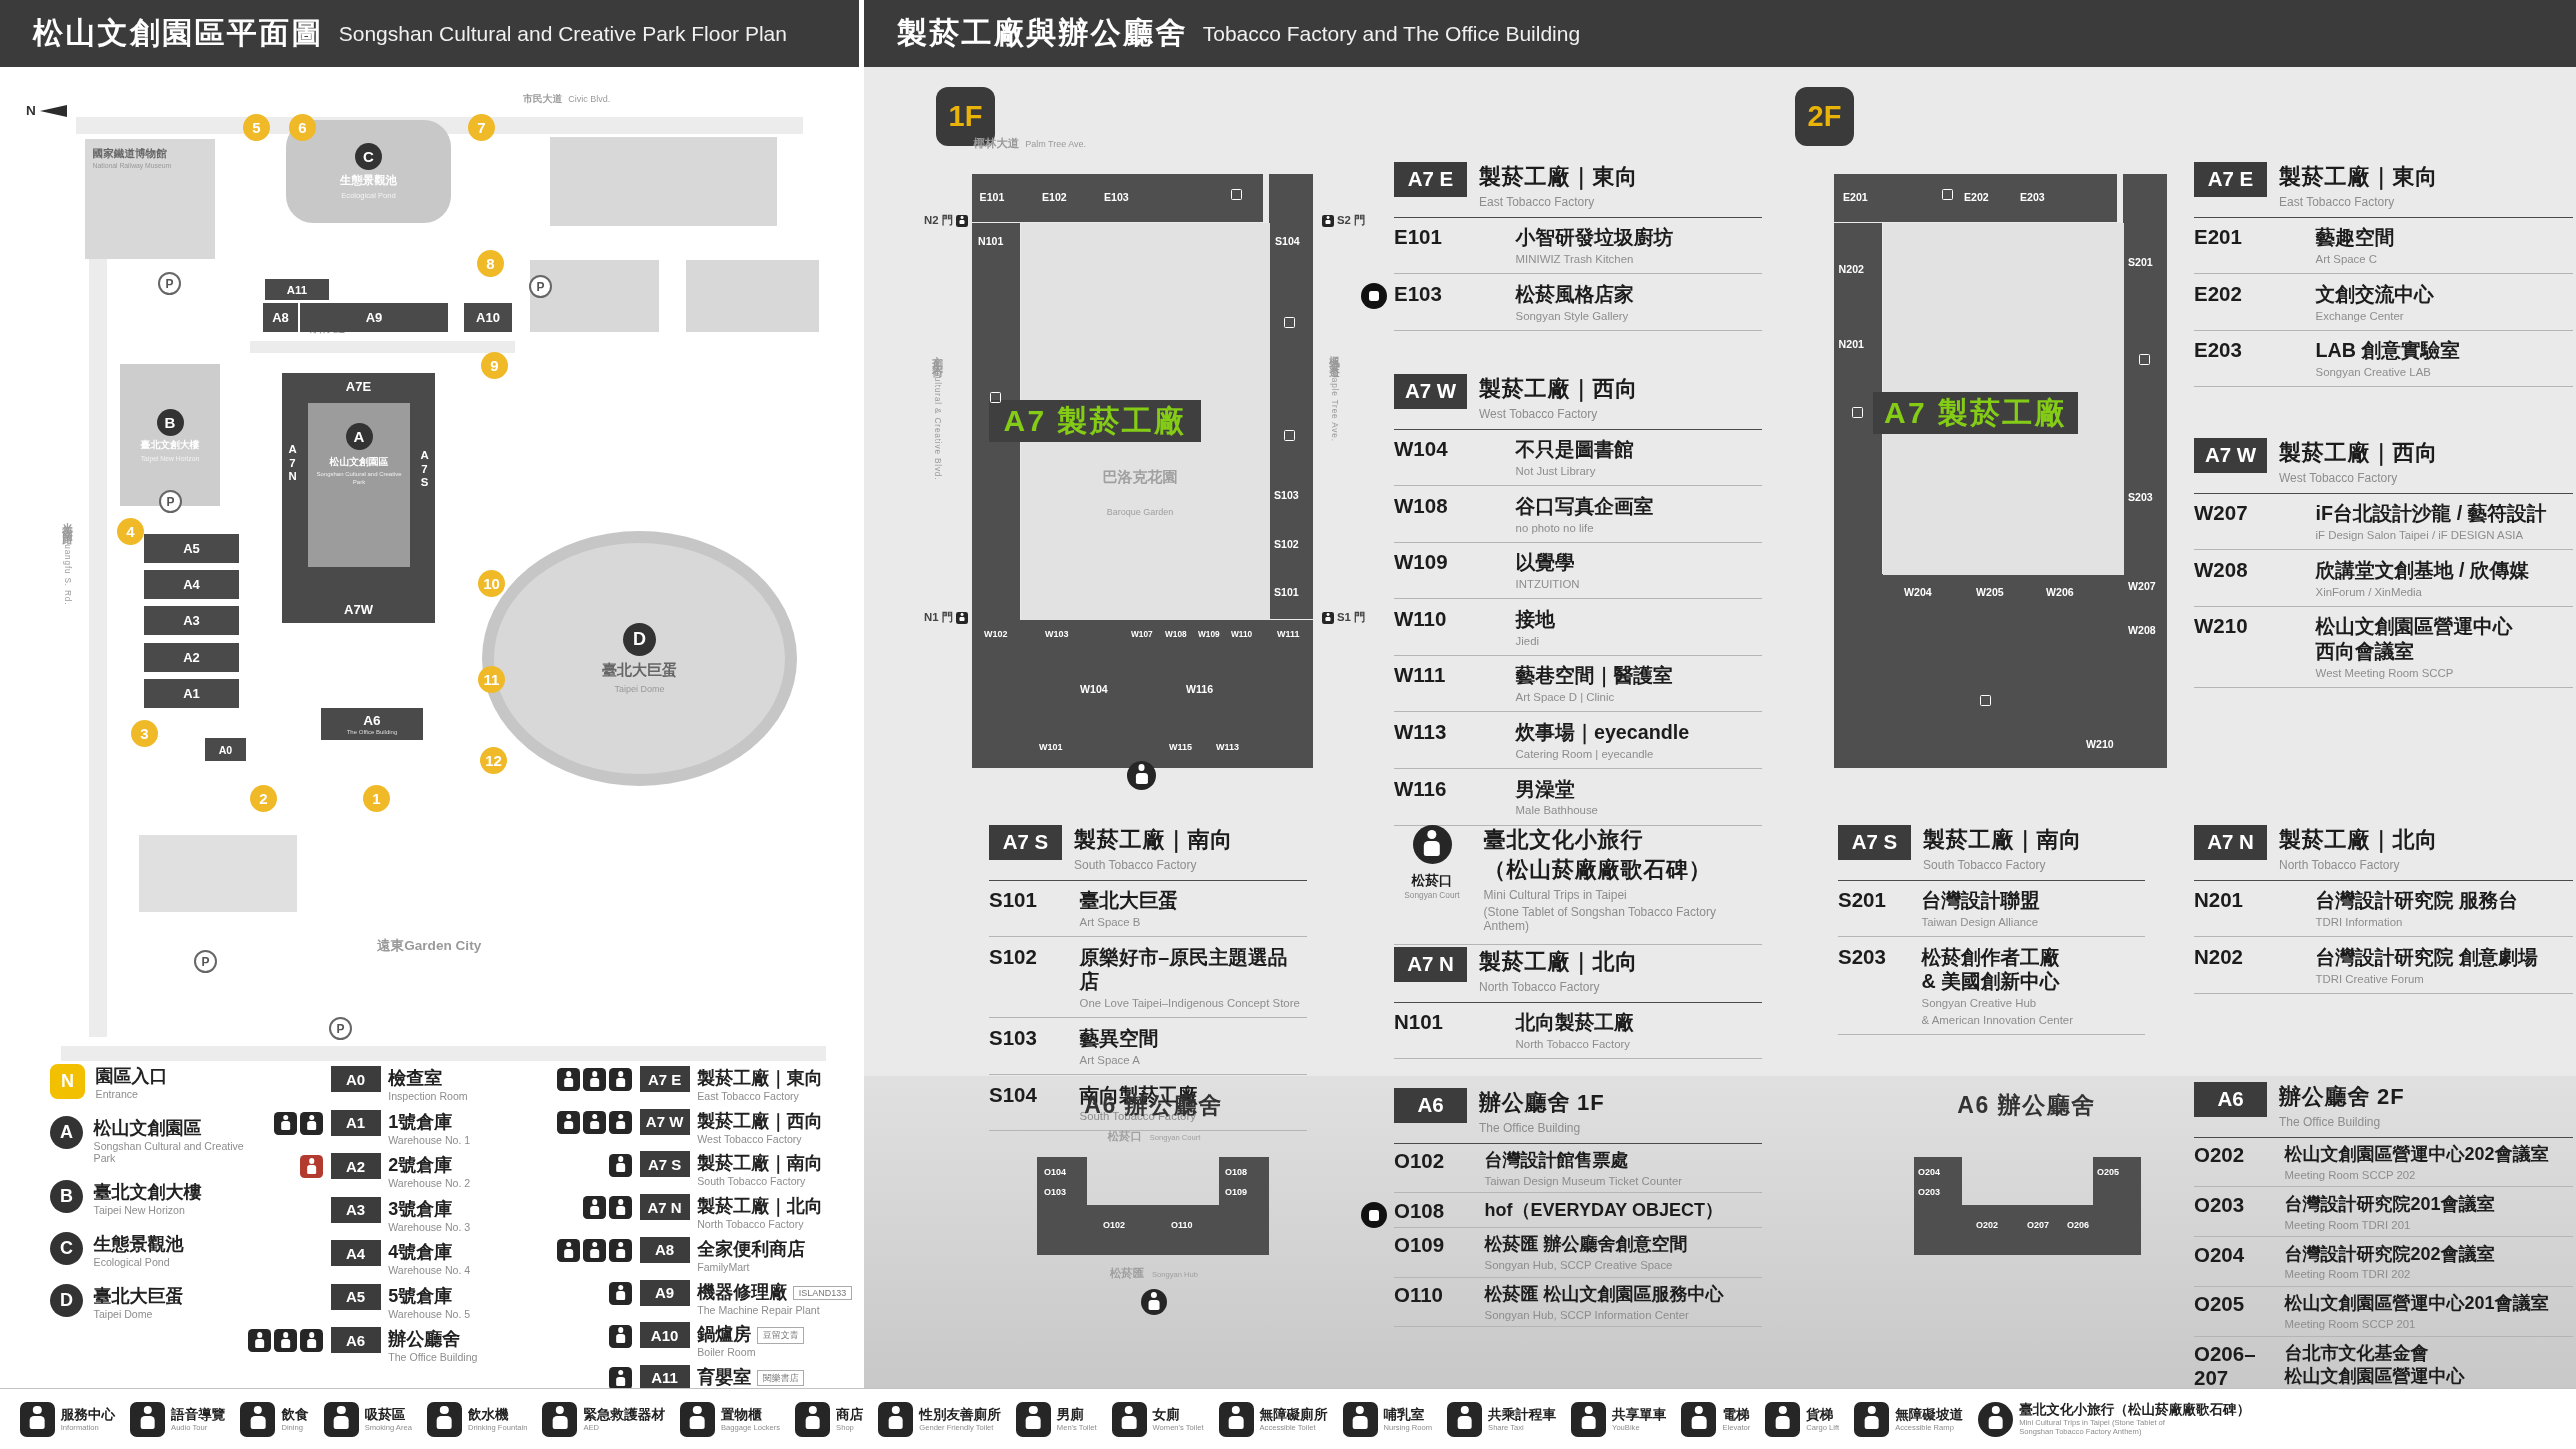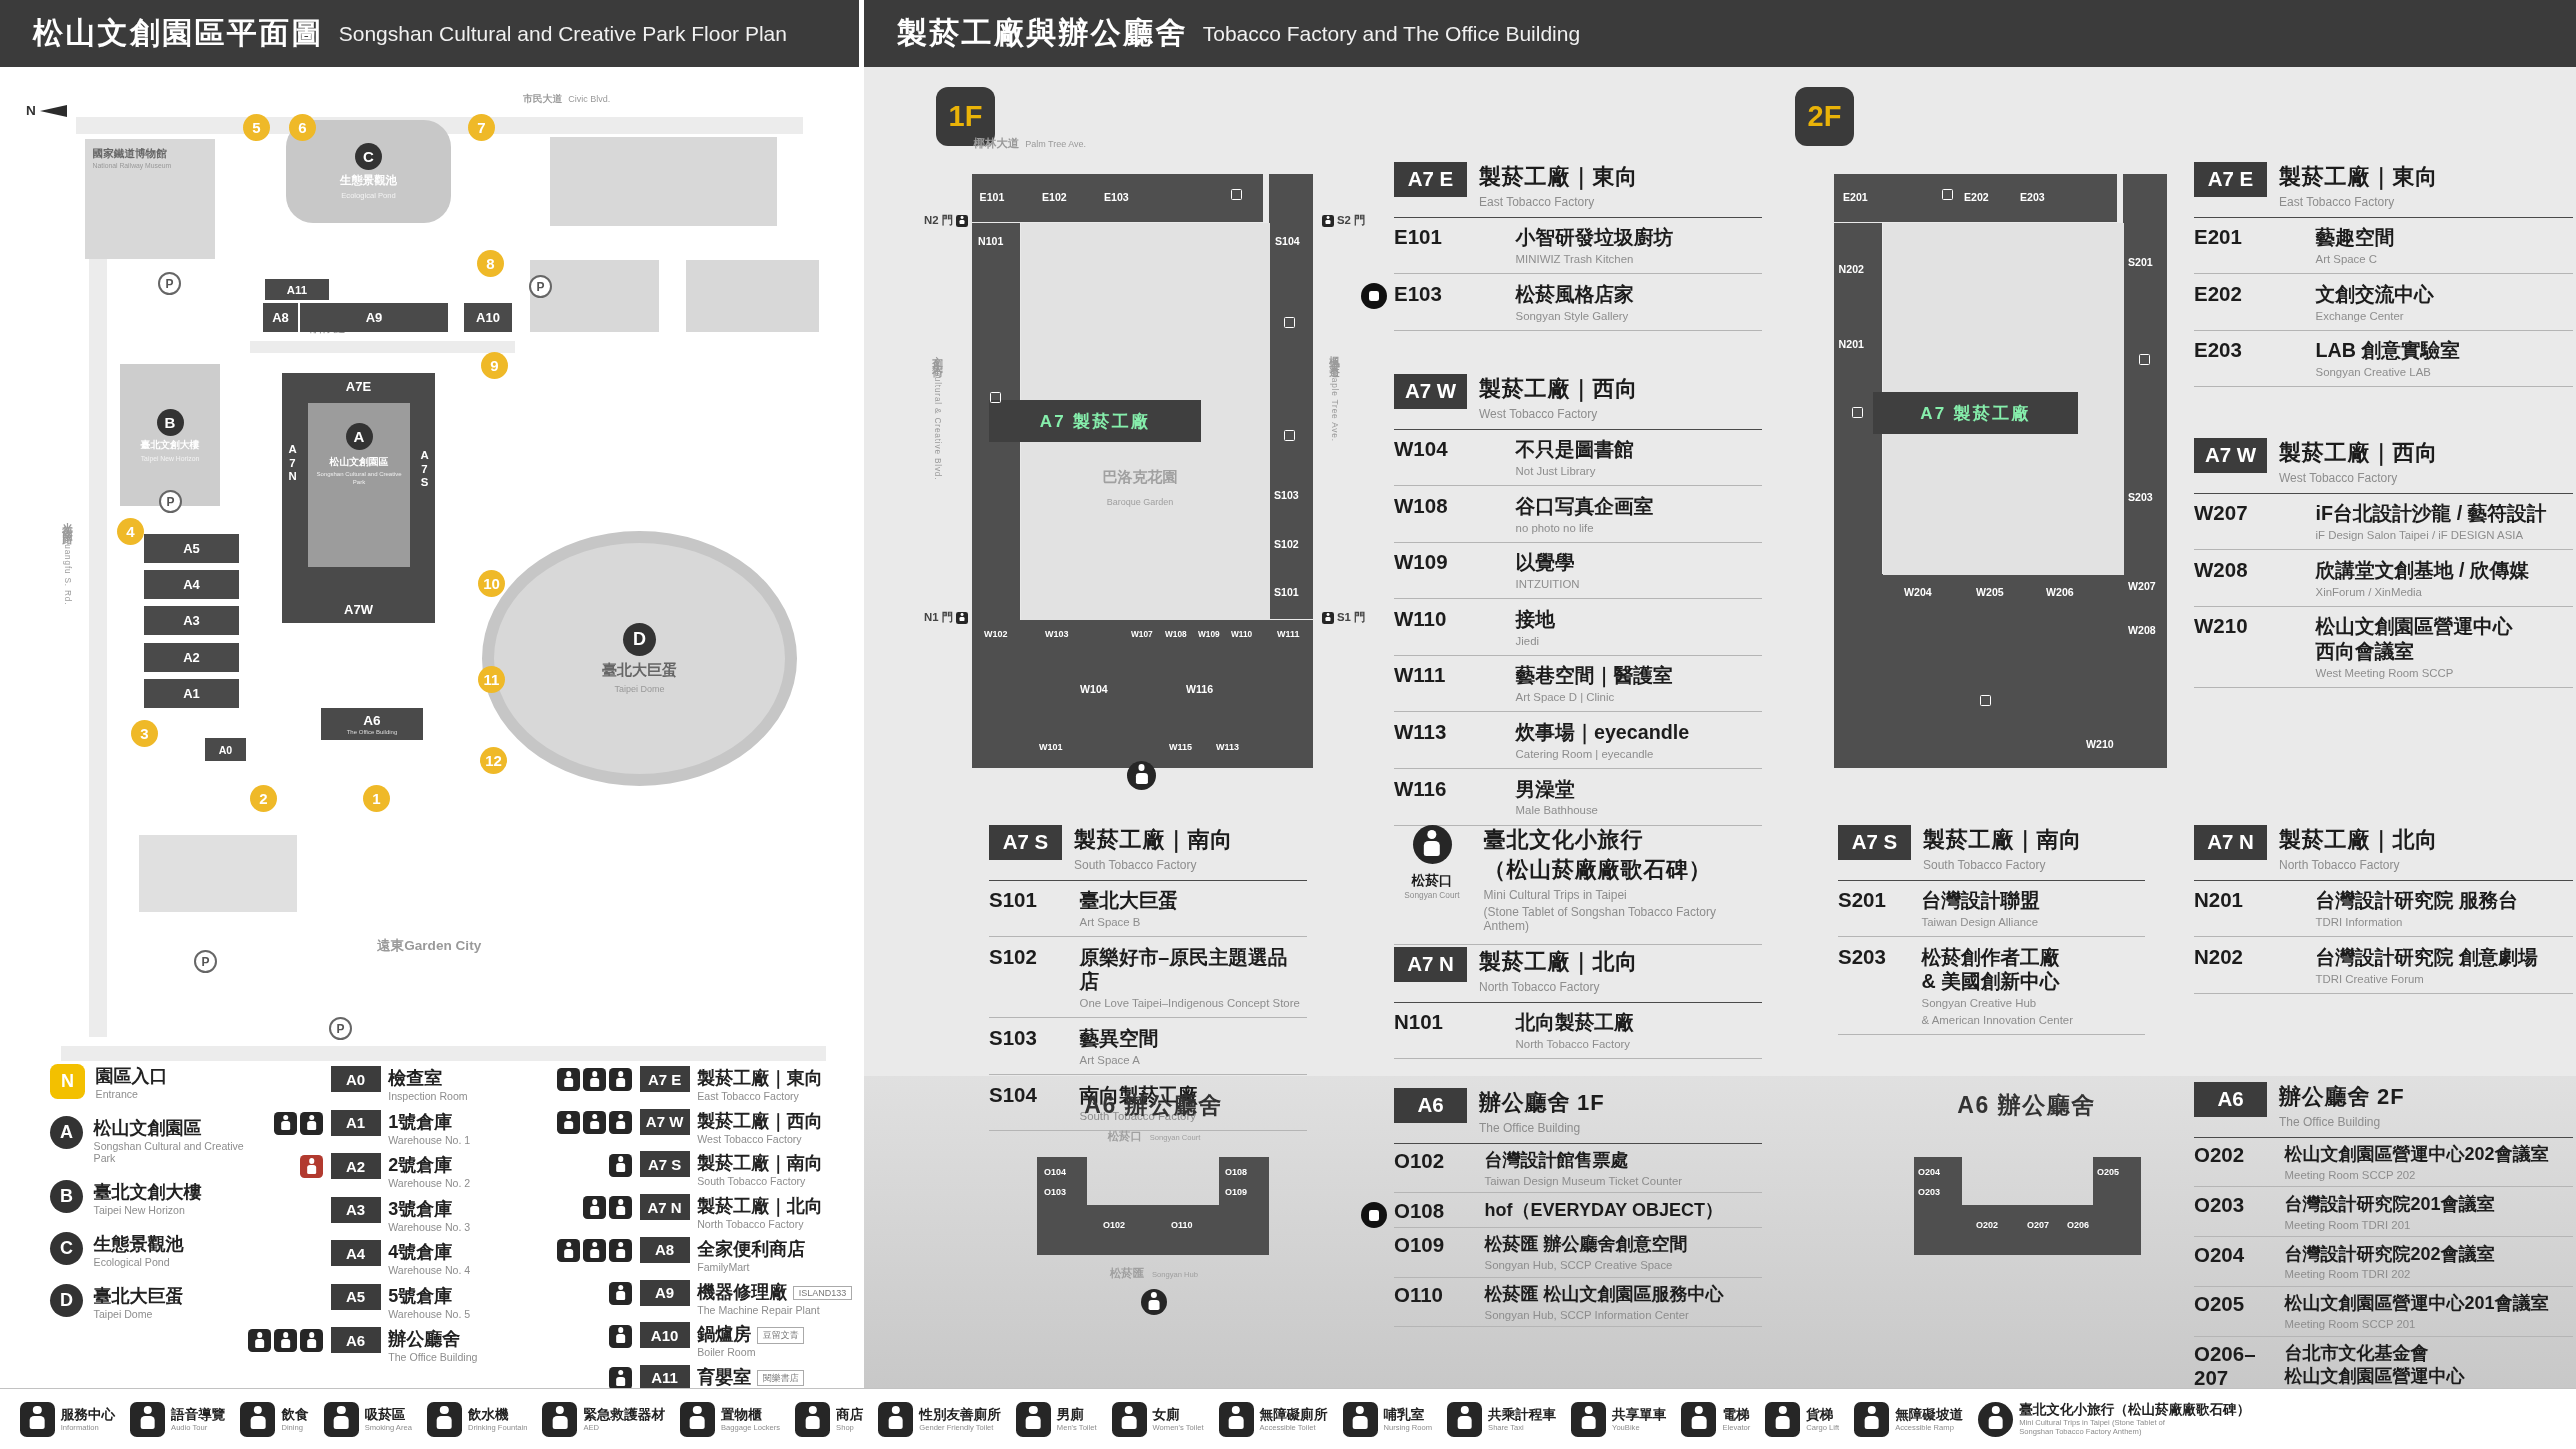--- a/index.html
+++ b/index.html
@@ -72,33 +72,33 @@
   .court-zhl{font-size:13.6px;font-weight:bold;margin-top:4.5px}
   .court-enl{font-size:8.3px;color:#8d8d8d}
 
   
   .floor-badge{position:absolute;width:59px;height:59px;border-radius:12px;background:#3a3a3a;
                color:#eab308;font-size:29px;font-weight:bold;display:flex;align-items:center;
                justify-content:center}
   .fmap{position:absolute}
   .blk{position:absolute;background:#4f4f4f}
   .cty{position:absolute;background:#e2e2e2}
-  .band{position:absolute;background:#3f3f3f;color:#86efac;display:flex;align-items:center;
-        justify-content:center;font-size:17px;font-weight:bold;letter-spacing:2.3px}
+  .band{position:absolute;background:#3f3f3f;color:#84cc16;display:flex;align-items:center;
+        justify-content:center;font-size:30px;font-weight:bold;letter-spacing:2.3px}
   .rm{position:absolute;color:#fff;font-size:10.6px;font-weight:bold;white-space:nowrap}
   .gate{position:absolute;font-size:11.4px;color:#444;font-weight:bold;white-space:nowrap;
         display:flex;gap:3px;align-items:center}
   .stl{position:absolute;color:#9a9a9a;font-size:13.6px;font-weight:bold;white-space:nowrap}
   .stl small{font-size:9px;font-weight:normal;margin-left:6px}
   .vt{position:absolute;writing-mode:vertical-rl;text-orientation:upright;color:#9a9a9a;
       font-size:12px;font-weight:bold;letter-spacing:3.8px}
   .vt .ven{text-orientation:mixed;font-size:8.3px;letter-spacing:0.8px;margin-top:7.6px;font-weight:normal}
   .cc{position:absolute;text-align:center;color:#a0a0a0}
   .cc .cz{font-size:15px;font-weight:bold}
-  .cc .ce{font-size:9px;margin-top:10px}
+  .cc .ce{font-size:9px;margin-top:20px}
   .mic{position:absolute;width:9px;height:9px;border:1.5px solid #fff;border-radius:1.5px}
   .a6title{position:absolute;left:0;right:0;top:0;text-align:center;font-size:23px;
            font-weight:bold;color:#333;letter-spacing:1.5px}
 
   
   #park{position:absolute;left:0;top:0;width:859px;height:994px;overflow:hidden}
   .road{position:absolute;background:#ececec}
   .gblock{position:absolute;background:#d8d8d8}
   .bl{position:absolute;background:#4a4a4a;color:#fff;font-weight:bold;display:flex;
       align-items:center;justify-content:center;font-size:13px}

